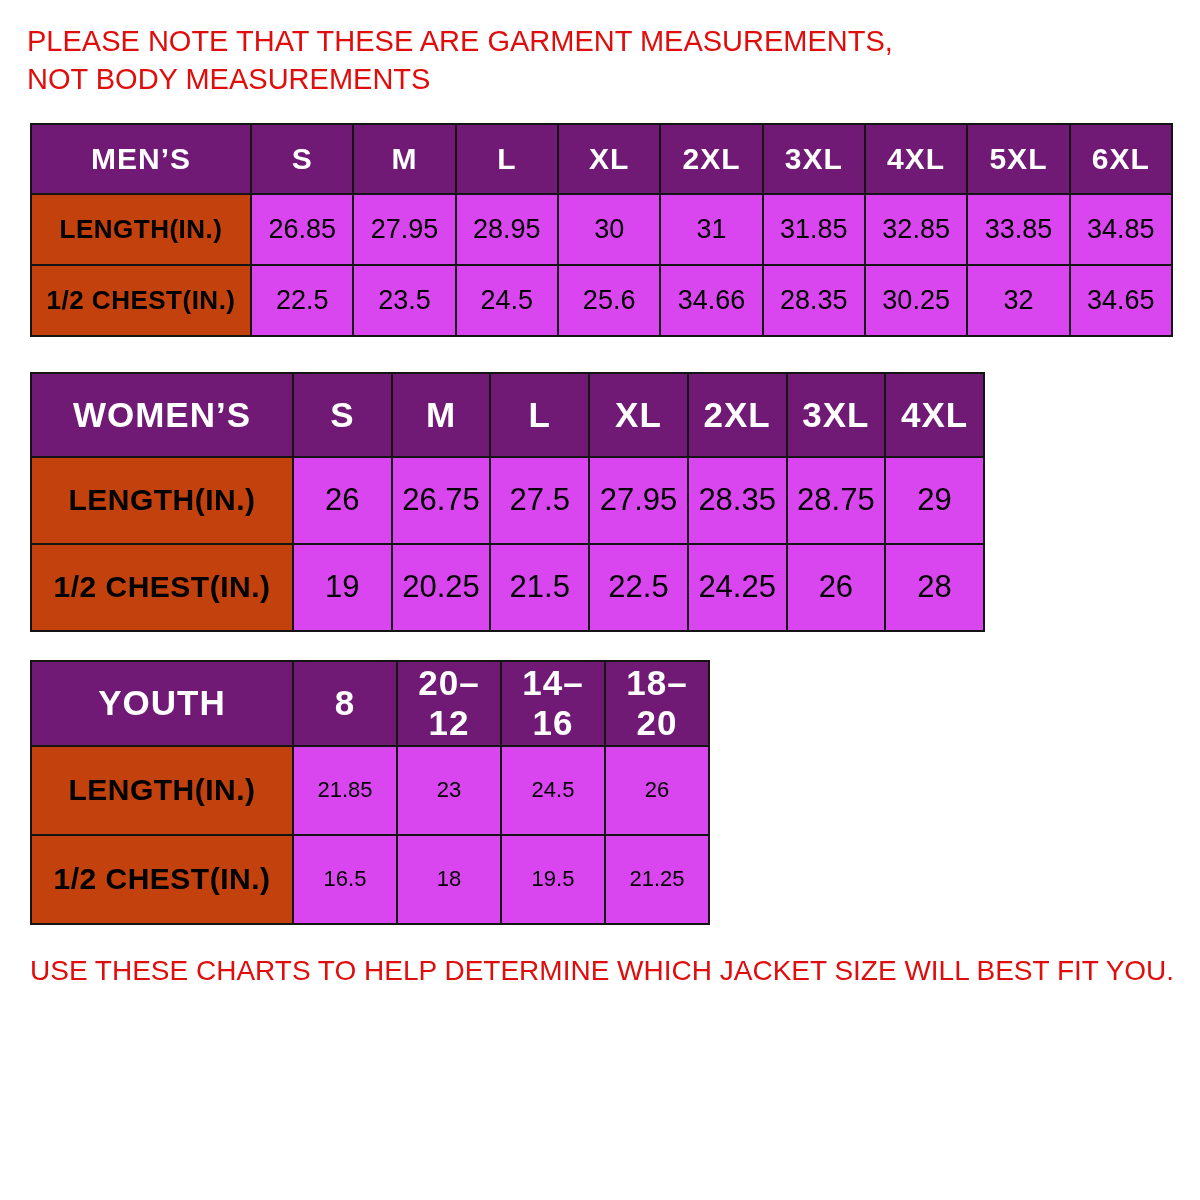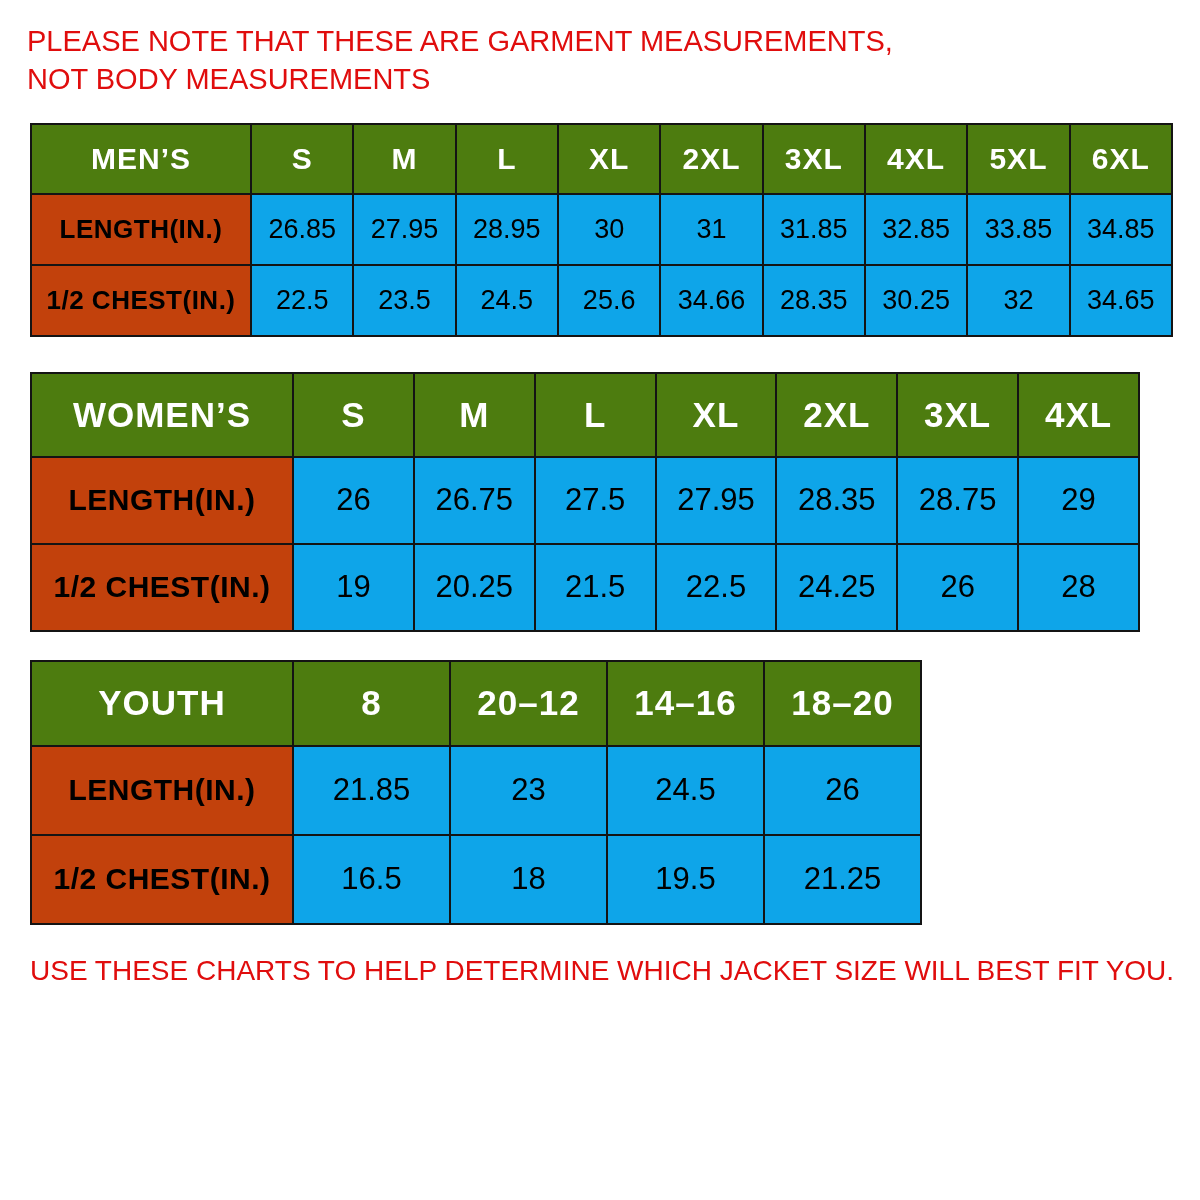--- a/index.html
+++ b/index.html
@@ -55,57 +55,57 @@
     background: #ffffff;
   }
   table.size-table th, table.size-table td {
     border: 2px solid #141414;
     text-align: center;
     vertical-align: middle;
     padding: 0;
     overflow: hidden;
   }
   table.size-table thead th {
-    background: #4d7c0f;
+    background: #701a75;
     color: #ffffff;
     font-weight: bold;
     letter-spacing: 1px;
   }
   table.size-table tbody th {
     background: #c2410c;
     color: #000000;
     font-weight: bold;
     letter-spacing: 0.5px;
   }
   table.size-table tbody td {
-    background: #0ea5e9;
+    background: #d946ef;
     color: #000000;
     font-weight: normal;
   }
 
   table.mens { width: 1143px; margin-top: 24px; }
   table.mens col.first { width: 220px; }
   table.mens thead th { height: 68px; font-size: 30px; }
   table.mens tbody tr { height: 71px; }
   table.mens tbody th { font-size: 26px; }
   table.mens tbody td { font-size: 27px; }
 
-  table.womens { width: 1110px; margin-top: 35px; border-radius: 7px; }
+  table.womens { width: 955px; margin-top: 35px; border-radius: 7px; }
   table.womens col.first { width: 262px; }
   table.womens thead th { height: 82px; font-size: 35px; }
   table.womens tbody tr { height: 87px; }
   table.womens tbody th { font-size: 30px; }
   table.womens tbody td { font-size: 31px; }
 
-  table.youth { width: 892px; margin-top: 28px; }
+  table.youth { width: 680px; margin-top: 28px; }
   table.youth col.first { width: 262px; }
   table.youth thead th { height: 83px; font-size: 35px; }
   table.youth tbody tr { height: 89px; }
   table.youth tbody th { font-size: 30px; }
-  table.youth tbody td { font-size: 31px; }
+  table.youth tbody td { font-size: 22px; }
 
   
   .footer-note {
     margin: 32px 30px 0 30px;
     width: 1150px;
     font-size: 29px;
     line-height: 1.55;
     color: #e00d0d;
     letter-spacing: -0.2px;
   }

